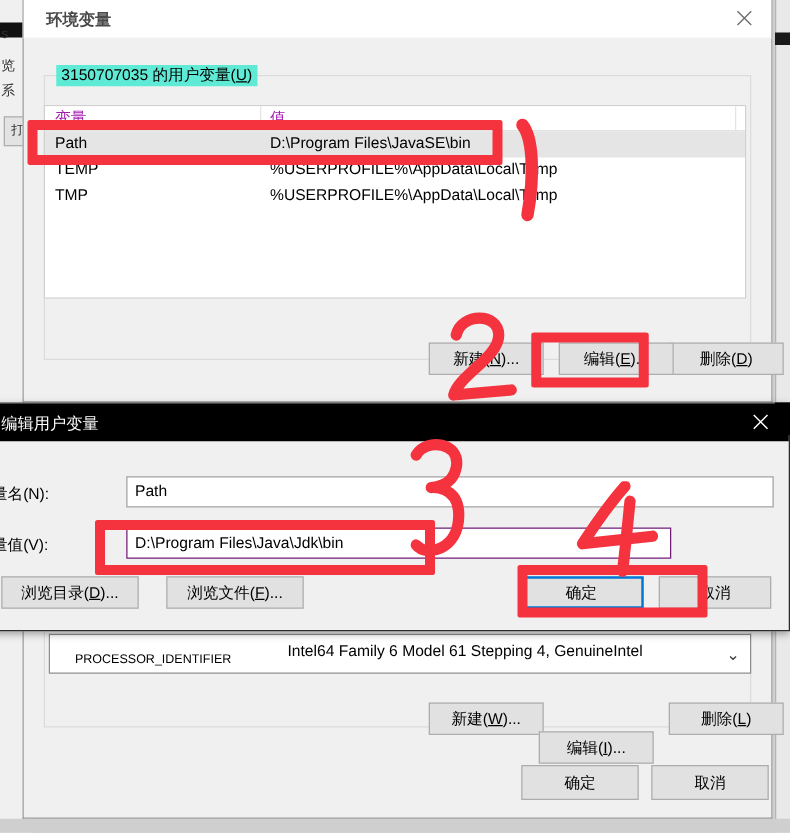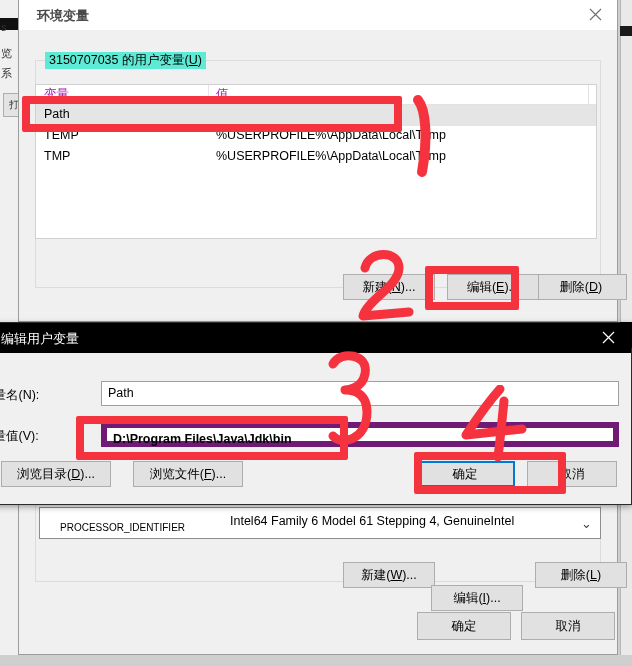--- a/index.html
+++ b/index.html
@@ -151,21 +151,21 @@
   .edit-label{
     position:absolute;font-size:12.5px;color:#000;white-space:nowrap;
   }
   #label-name{left:-6px;top:64px;}
   #label-value{left:-6px;top:105px;}
   .tbox{
     position:absolute;height:25px;background:#fff;box-sizing:border-box;
     font-size:12.5px;color:#000;padding:4px 0 0 6px;
   }
   #tbox-name{left:114px;top:58px;width:518px;border:1px solid #a0a0a0;}
-  #tbox-value{left:114px;top:99px;width:518px;border:6px solid #701a75;font-weight:bold;}
+  #tbox-value{left:114px;top:99px;width:436px;border:1px solid #701a75;}
   #btn-browse-dir{left:14px;top:138px;width:110px;height:26px;line-height:24px;}
   #btn-browse-file{left:146px;top:138px;width:110px;height:26px;line-height:24px;}
   #btn-ok-edit{
     left:428px;top:138px;width:100px;height:26px;line-height:22px;
     border:2px solid #0078d7;background:#e1e1e1;
   }
   #btn-cancel-edit{left:540px;top:138px;width:90px;height:26px;line-height:24px;}
   .rbox{
     position:absolute;border:8px solid #f5333f;box-sizing:border-box;
     border-radius:2px;pointer-events:none;
@@ -234,20 +234,21 @@
   <div id="user-list">
     <div id="user-list-header">
       <div id="col-divider"></div>
       <div id="col-divider2"></div>
       <span class="col-h" id="col-h-name">变量</span>
       <span class="col-h" id="col-h-value">值</span>
     </div>
 
     <div class="lv-row selected">
       <span class="lv-name">Path</span>
+      <span class="lv-value">D:\Program Files\JavaSE\bin</span>
     </div>
     <div class="lv-row">
       <span class="lv-name">TEMP</span>
       <span class="lv-value">%USERPROFILE%\AppData\Local\Temp</span>
     </div>
     <div class="lv-row">
       <span class="lv-name">TMP</span>
       <span class="lv-value">%USERPROFILE%\AppData\Local\Temp</span>
     </div>
   </div>

